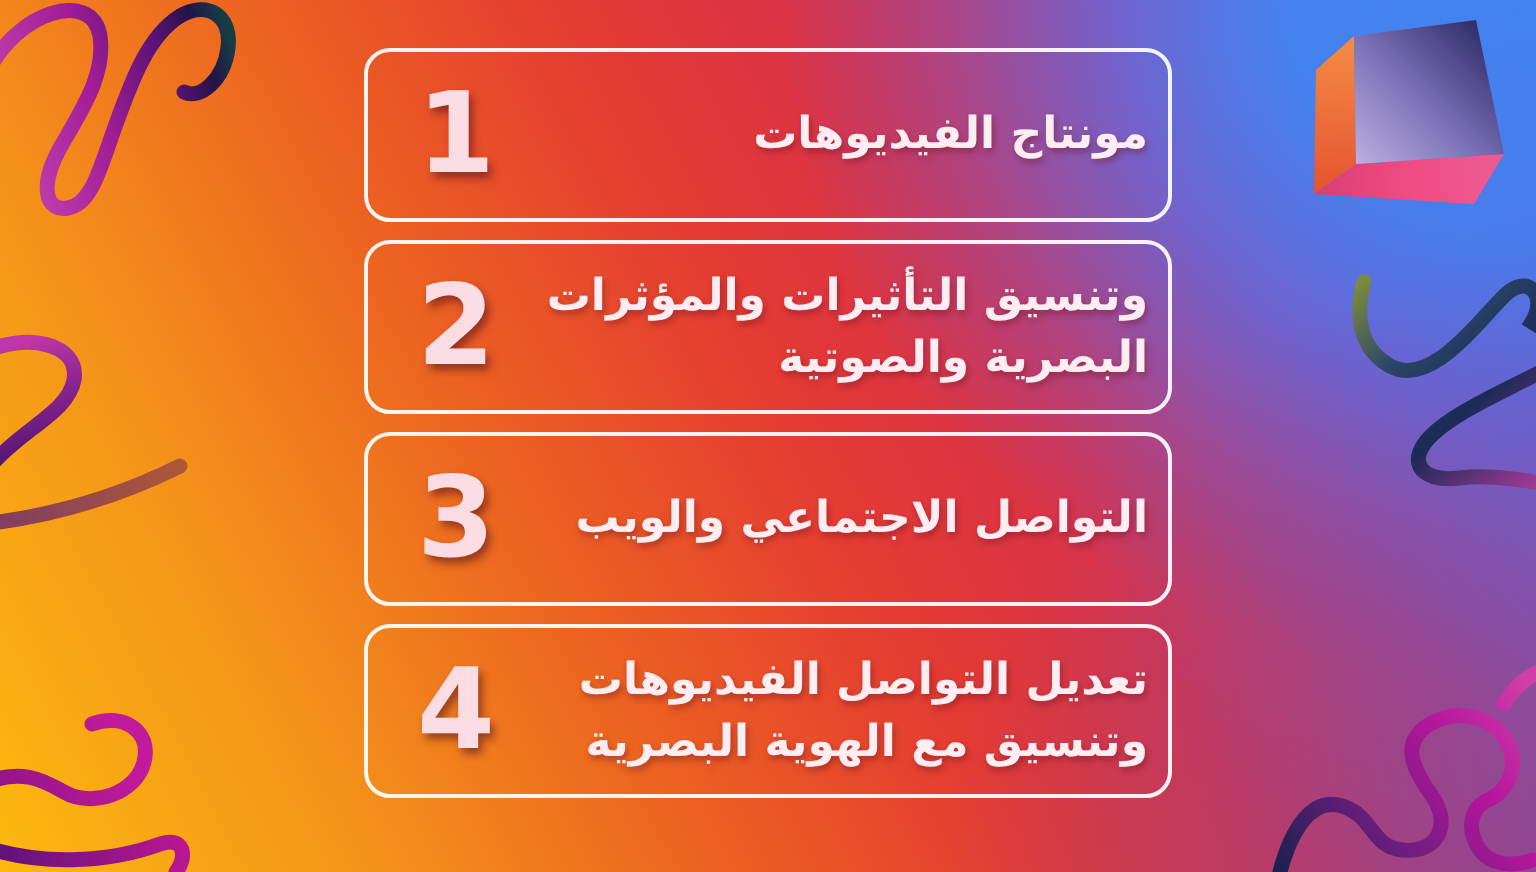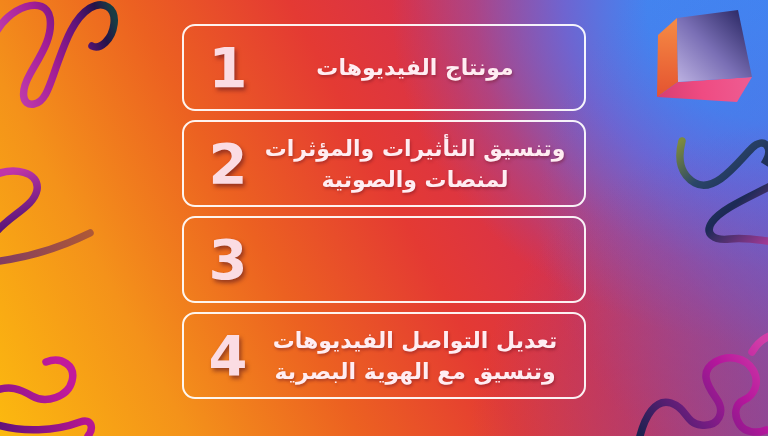--- a/index.html
+++ b/index.html
@@ -30,21 +30,21 @@
   .card-number{
     width:56px;flex:0 0 56px;
     text-align:center;
     font-size:56px;font-weight:bold;
     color:#fbdce3;
     line-height:1;
     text-shadow:2px 3px 4px rgba(80,15,30,.55);
   }
   .card-text{
     flex:1;
-    text-align:center;
+    text-align:right;
     direction:rtl;
     color:#ffedf2;
     font-size:22px;font-weight:bold;
     line-height:31px;
     text-shadow:1px 2px 3px rgba(110,22,35,.45);
   }
 </style>
 </head>
 <body>
 
@@ -129,27 +129,28 @@
       <div class="card-number">1</div>
       <div class="card-text">
         <div>مونتاج الفيديوهات</div>
       </div>
     </div>
 
     <div class="card">
       <div class="card-number">2</div>
       <div class="card-text">
         <div>وتنسيق التأثيرات والمؤثرات</div>
-        <div>لمنصات والصوتية</div>
+        <div>البصرية والصوتية</div>
       </div>
     </div>
 
     <div class="card">
       <div class="card-number">3</div>
       <div class="card-text">
+        <div>التواصل الاجتماعي والويب</div>
       </div>
     </div>
 
     <div class="card">
       <div class="card-number">4</div>
       <div class="card-text">
         <div>تعديل التواصل الفيديوهات</div>
         <div>وتنسيق مع الهوية البصرية</div>
       </div>
     </div>

